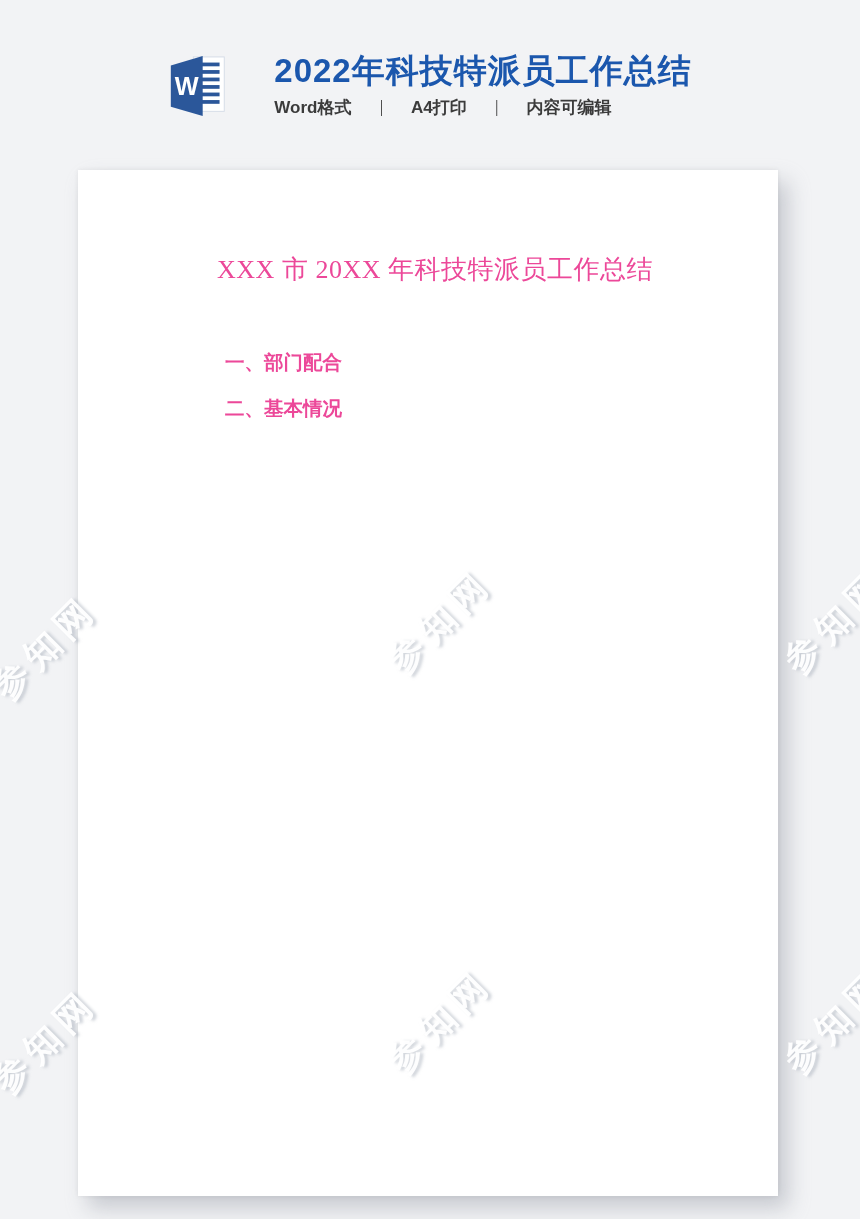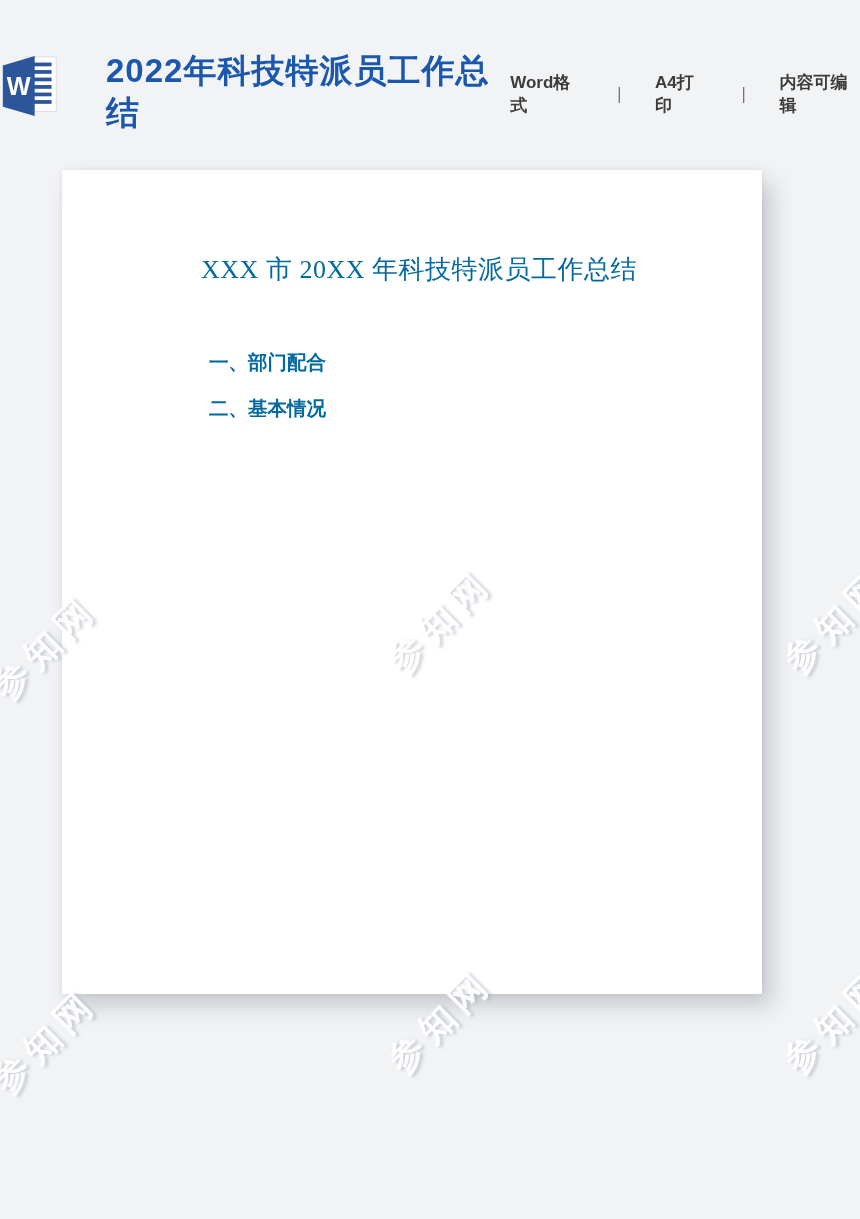--- a/index.html
+++ b/index.html
@@ -10,41 +10,41 @@
     overflow:hidden;
     font-family:"Liberation Sans","DejaVu Sans",sans-serif;
   }
 
   
   .doc-header {
     position:absolute; top:50px; left:0; width:860px;
     display:flex; justify-content:center; align-items:flex-start; gap:20px;
   }
   .word-icon { width:60px; height:68px; flex:0 0 auto; margin-top:2px; }
-  .header-text { display:flex; flex-direction:row;margin-left:26px; }
+  .header-text { display:flex; flex-direction:column;margin-left:26px; }
   .header-title {
     margin:0; font-size:33px; line-height:42px; font-weight:bold;
     color:#1b57ad; letter-spacing:1px;
   }
   .header-meta {
-    margin-top:4px; display:flex; align-items:center; gap:28px;
+    margin-top:4px; display:flex; align-items:center; gap:22px;
     font-size:17px; font-weight:bold; color:#3b3b3b;
   }
   .header-meta .sep { font-weight:normal; color:#4a4a4a; font-size:16px; }
 
   
   .sheet {
-    position:absolute; left:62px; top:170px;
-    width:700px; height:824px;
+    position:absolute; left:78px; top:170px;
+    width:700px; height:1026px;
     background:#ffffff;
     box-shadow:0 0 5px rgba(0,0,0,0.07), 10px 12px 20px rgba(148,153,163,0.45);
     box-sizing:border-box;
     padding:82px 94px 0 108px;
     font-family:"Liberation Serif","DejaVu Serif",serif;
-    color:#0369a1;
+    color:#ec4899;
   }
   .doc-title {
     margin:0 0 56px 0;
     font-size:26px; line-height:36px; font-weight:normal;
     text-align:center; letter-spacing:0.5px;
     white-space:nowrap;
   }
   .para {
     margin:0;
     font-size:19.5px; line-height:38px;

